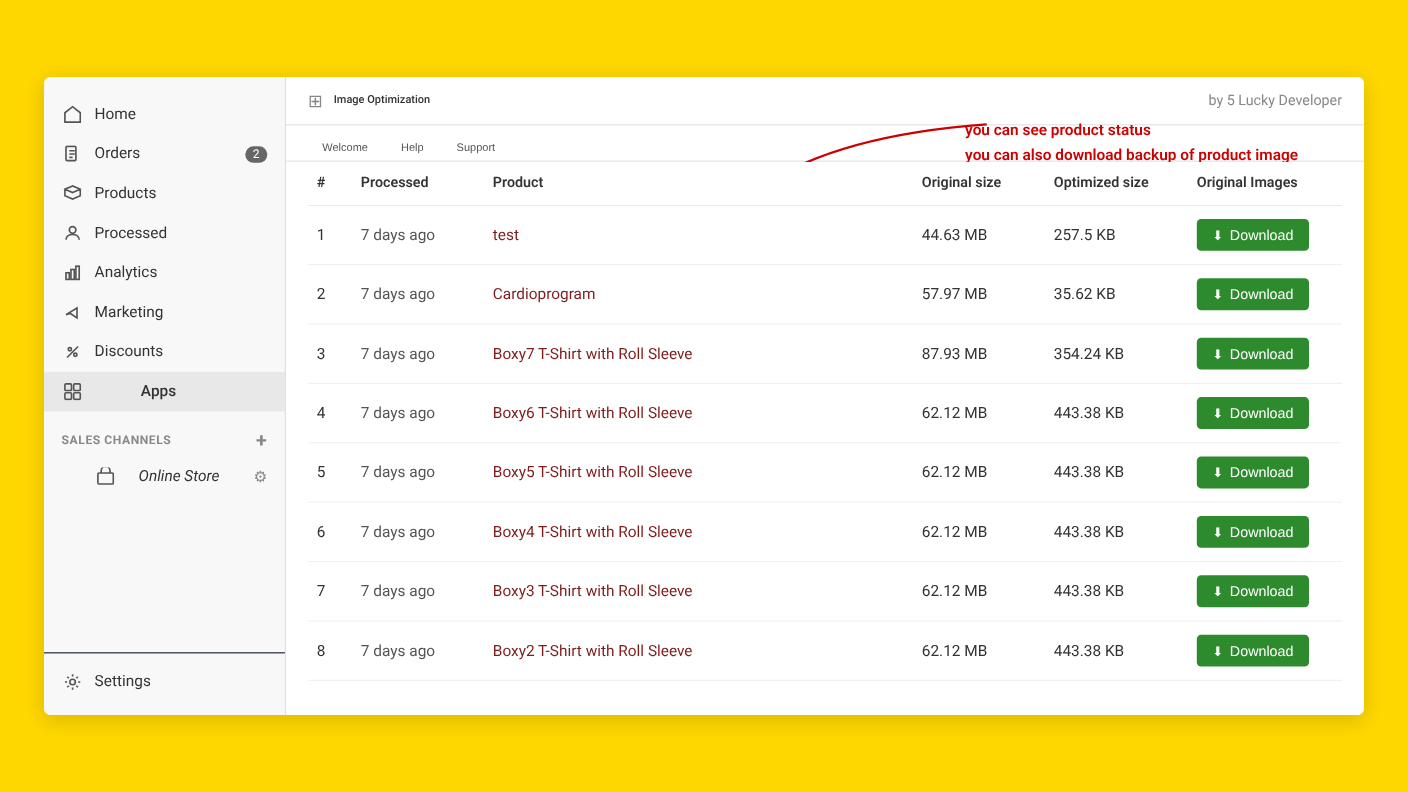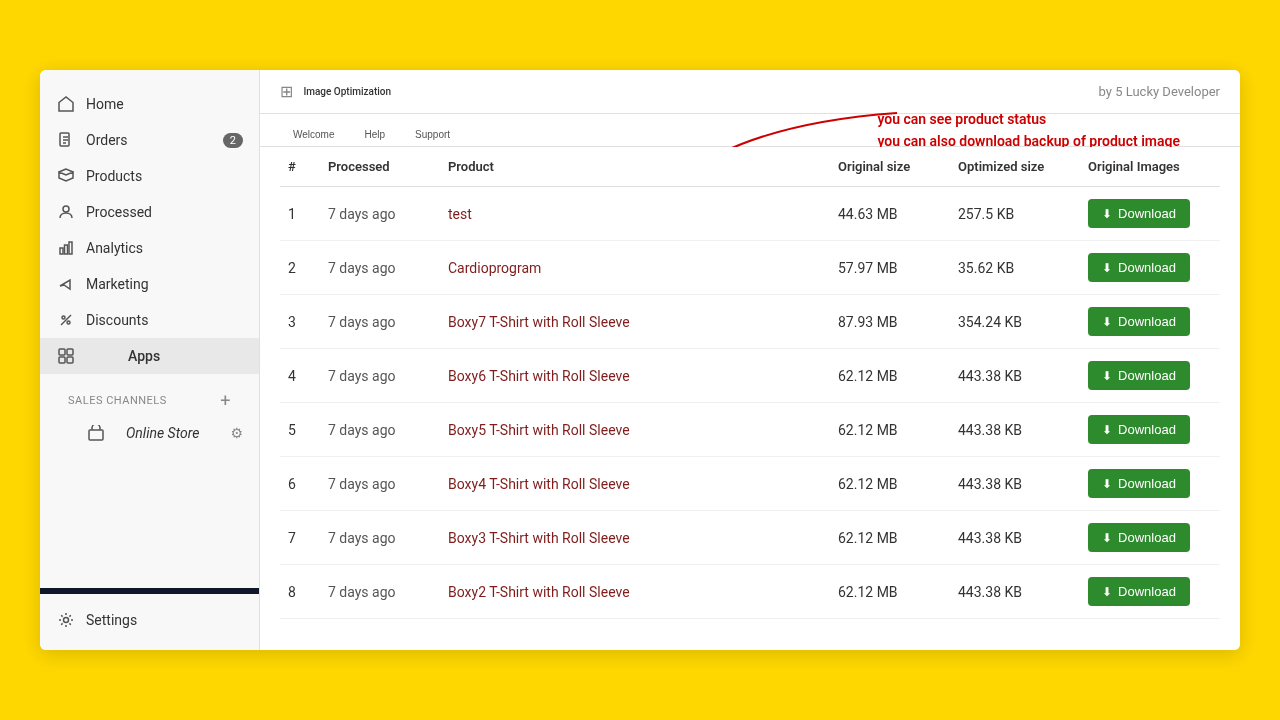--- a/index.html
+++ b/index.html
@@ -60,24 +60,24 @@
     }
     .sidebar-badge {
       background: #666;
       color: white;
       border-radius: 10px;
       font-size: 11px;
       padding: 1px 7px;
       margin-left: auto;
     }
     .sidebar-section-title {
-      padding: 12px 28px 4px;
+      padding: 12px 16px 4px;
       font-size: 11px;
       color: #888;
-      font-weight: 400;
+      font-weight: 700;
       text-transform: uppercase;
       letter-spacing: 0.5px;
       display: flex;
       align-items: center;
       justify-content: space-between;
       text-align: right;
     }
     .sidebar-add-icon {
       cursor: pointer;
       color: #888;
@@ -87,21 +87,21 @@
       display: flex;
       align-items: center;
       padding: 8px 16px 8px 46px;
       cursor: pointer;
       color: #333;
       font-size: 14px;
       justify-content: space-between;
     }
     .sidebar-bottom {
       margin-top: auto;
-      border-top: 6px solid #0f172a;
+      border-top: 1px solid #0f172a;
       padding-top: 8px;
     }
     
     .main-content {
       flex: 1;
       display: flex;
       flex-direction: column;
       background: #fff;
       position: relative;
     }

